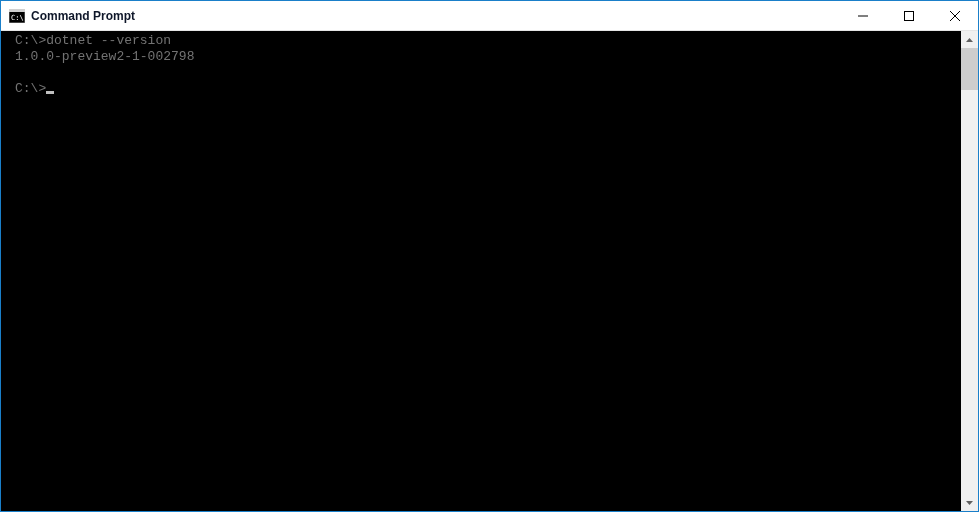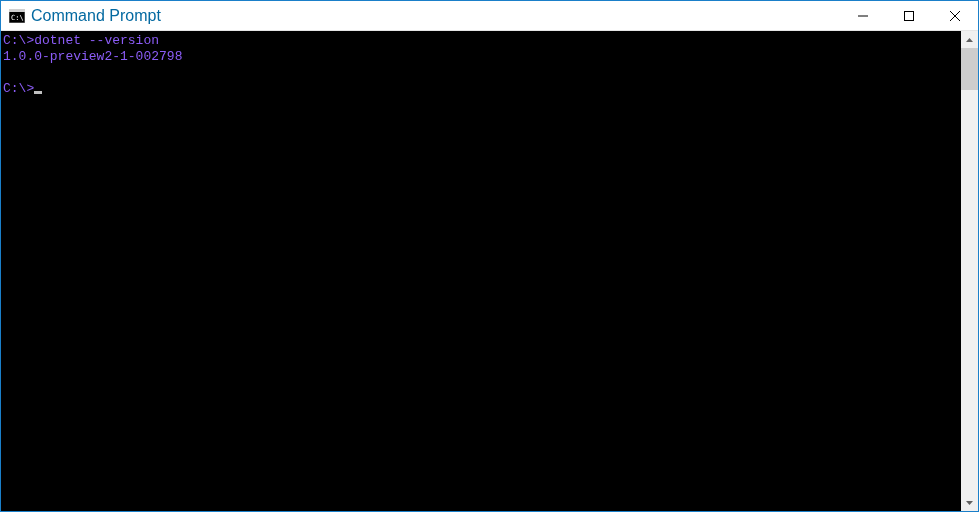--- a/index.html
+++ b/index.html
@@ -31,23 +31,24 @@
       border-bottom: 1px solid #e5e5e5;
       user-select: none;
     }
     .app-icon {
       width: 16px;
       height: 14px;
       margin-right: 6px;
       flex-shrink: 0;
     }
     .title-text {
-      font-size: 16px;
-      color: #0369a1;
+      font-size: 12px;
+      color: #0f172a;
       flex: 1;
+      font-weight: bold;
     }
     .window-controls {
       display: flex;
       height: 100%;
     }
     .win-btn {
       width: 46px;
       height: 100%;
       display: flex;
       align-items: center;
@@ -64,25 +65,25 @@
     }
     .content {
       flex: 1;
       display: flex;
       background: #000;
       min-height: 0;
     }
     .terminal {
       flex: 1;
       background: #000;
-      color: #8b5cf6;
+      color: #737373;
       font-family: Consolas, "Courier New", monospace;
       font-size: 13px;
       line-height: 16px;
-      padding: 2px 2px;
+      padding: 2px 14px;
       white-space: pre;
       overflow: hidden;
     }
     .cursor {
       display: inline-block;
       width: 8px;
       height: 3px;
       background: #c0c0c0;
       vertical-align: -2px;
       margin-left: 0;

